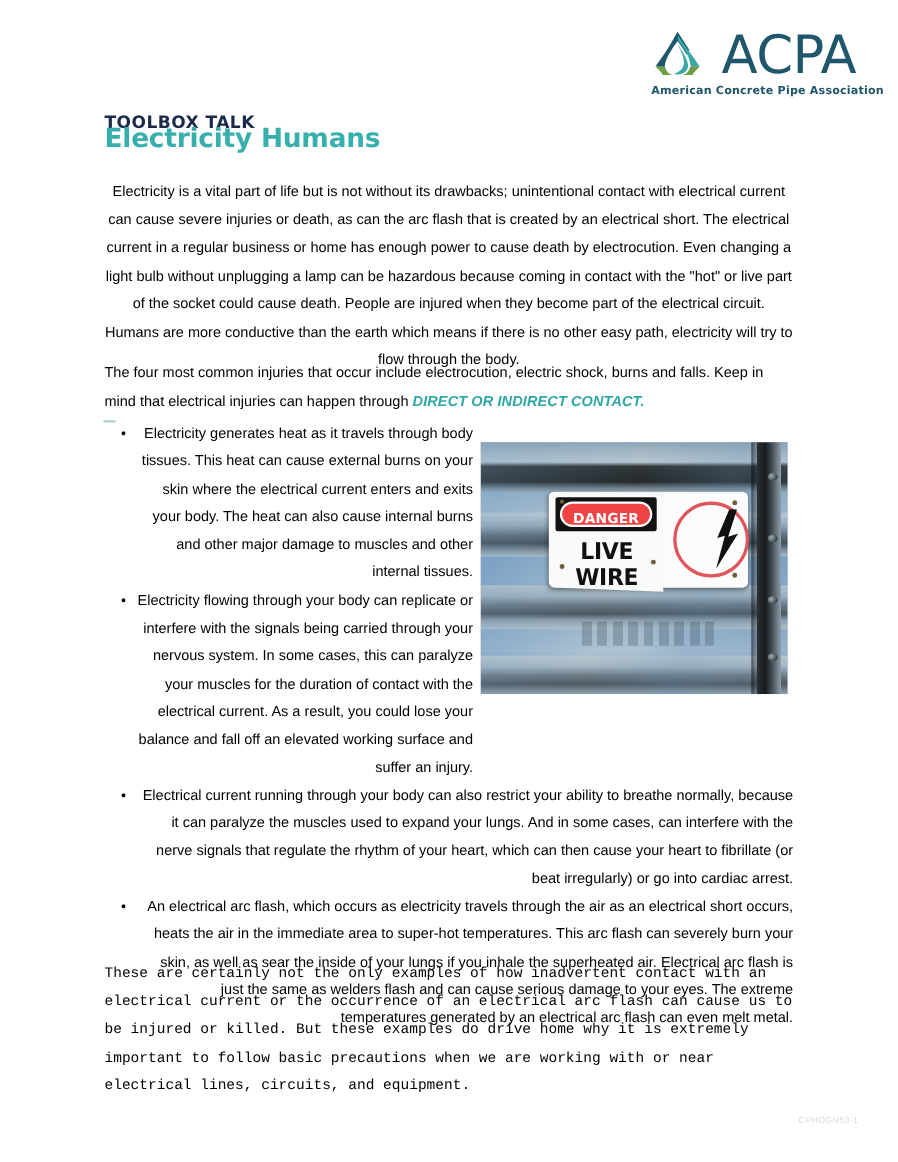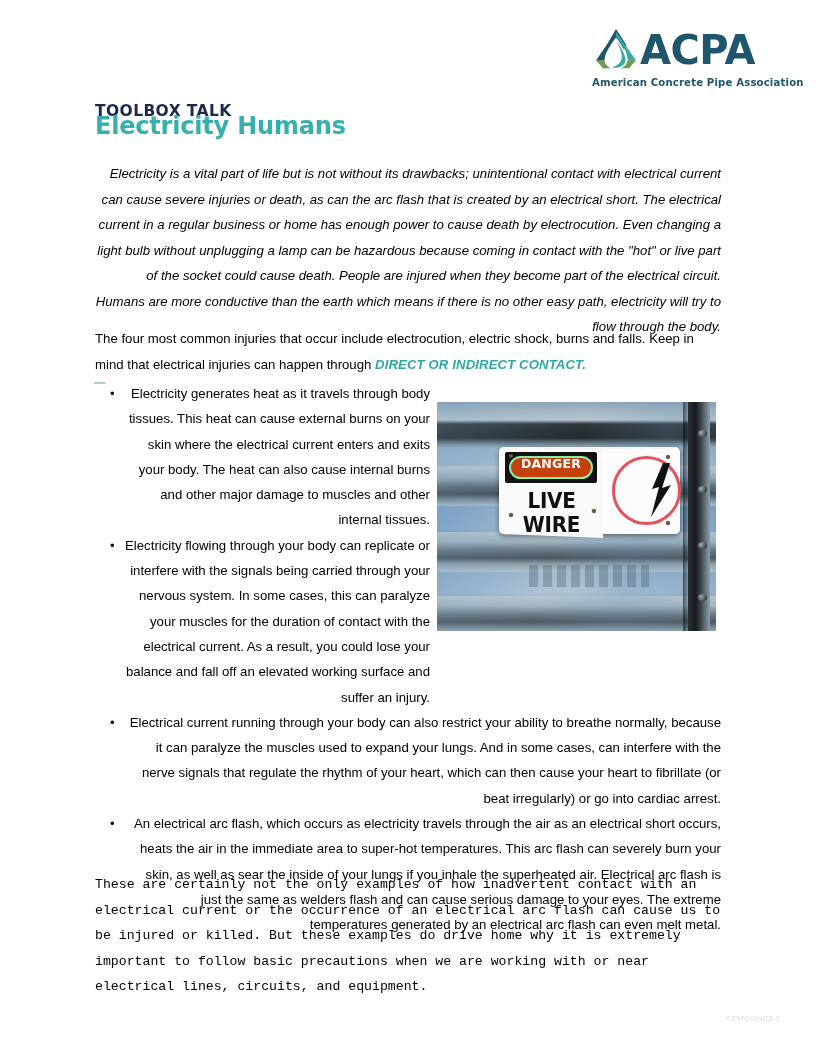--- a/index.html
+++ b/index.html
@@ -37,26 +37,26 @@
     align-items: center;
     height: 48px;
   }
   .logo-mark {
     width: 48px;
     height: 46px;
     flex: 0 0 48px;
   }
   .logo-word {
     font-family: "DejaVu Sans", sans-serif;
-    font-weight: 700;
-    font-size: 40px;
+    font-weight: 400;
+    font-size: 48px;
     letter-spacing: -0.5px;
     line-height: 42px;
     color: #20566b;
-    margin-left: 0;
+    margin-left: 16px;
   }
   .logo-sub {
     font-family: "DejaVu Sans", sans-serif;
     font-weight: 700;
     font-size: 10.1px;
     letter-spacing: 0.18px;
     color: #20566b;
     margin-top: 3px;
     white-space: nowrap;
   }
@@ -84,22 +84,21 @@
   }
 
   
   .intro {
     position: absolute;
     left: 95px;
     top: 161px;
     width: 626px;
     font-size: 13.2px;
     line-height: 25.5px;
-    text-align: right;
-    font-style: italic;
+    text-align: center;
   }
   .para2 {
     position: absolute;
     left: 95px;
     top: 326px;
     width: 626px;
     font-size: 13.2px;
     line-height: 25.5px;
   }
   .emph {
@@ -239,25 +238,25 @@
     left: 6px; top: 5px;
     width: 92px; height: 31px;
     background: #121212;
     border-radius: 2px;
     display: flex;
     align-items: center;
     justify-content: center;
   }
   .danger-pill {
     width: 84px; height: 23px;
-    background: #c2410c;
-    border: 2px solid #86efac;
+    background: #ef4444;
+    border: 2px solid #ffffff;
     border-radius: 12px;
     display: flex;
-    align-items: flex-start;
+    align-items: flex-end;
     justify-content: center;
   }
   .danger-pill span {
     color: #ffffff;
     font-family: "DejaVu Sans", sans-serif;
     font-weight: 700;
     font-size: 12.5px;
     letter-spacing: 0.2px;
     line-height: 12px;
   }

